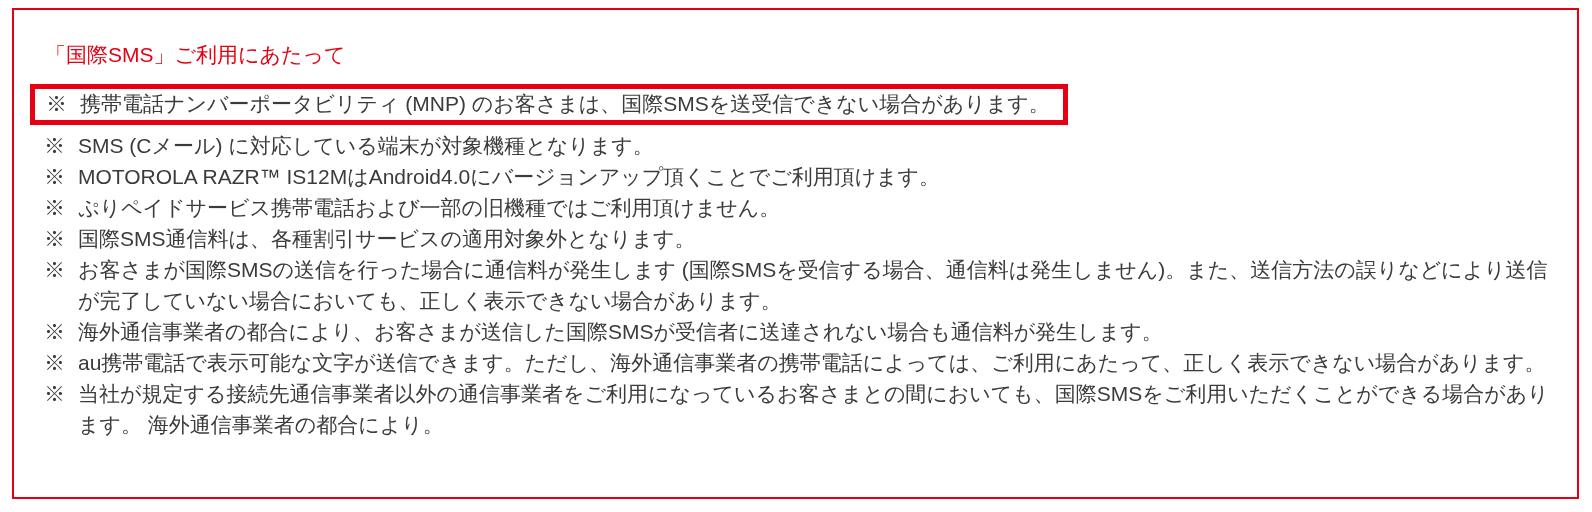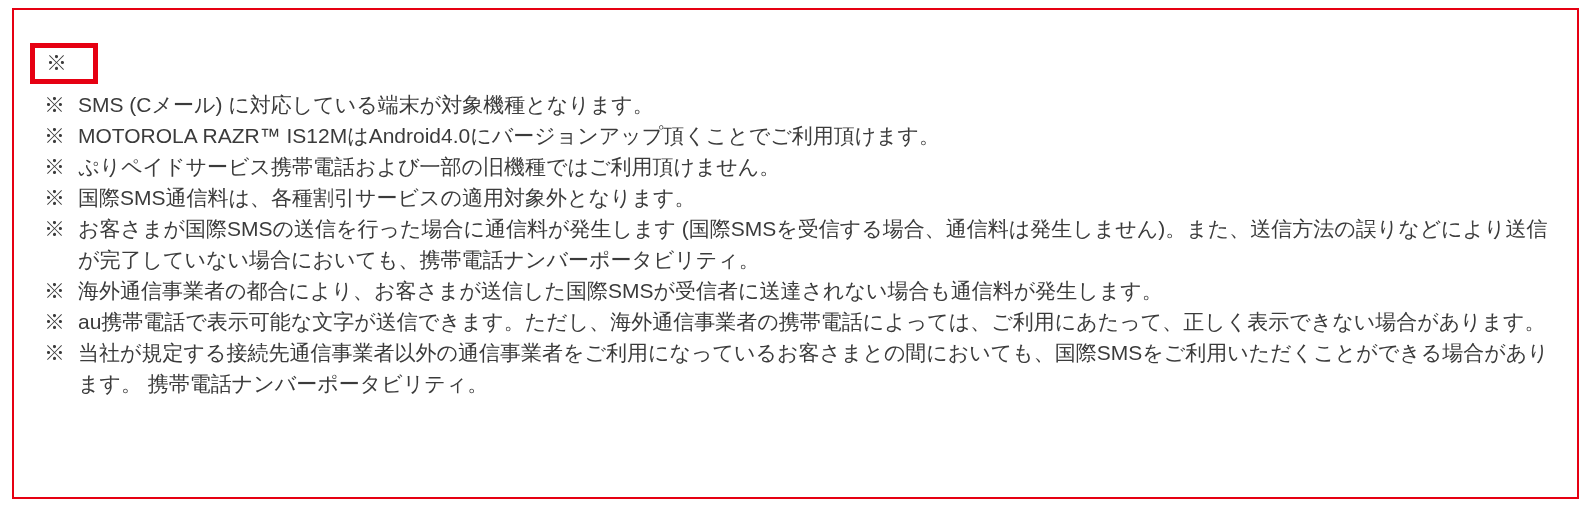--- a/index.html
+++ b/index.html
@@ -60,23 +60,25 @@
   ul.notes .note-row {
     padding-left: 14px;
     line-height: 31px;
   }
   .highlight .marker { flex-basis: 34px; }
 </style>
 </head>
 <body>
 
 <div class="frame">
+  <h2 class="title">「国際SMS」ご利用にあたって</h2>
 
   <div class="highlight note-row">
     <span class="marker">※</span>
+    <span class="note-text">携帯電話ナンバーポータビリティ (MNP) のお客さまは、国際SMSを送受信できない場合があります。</span>
   </div>
 
   <ul class="notes">
 
       <li class="note-row">
         <span class="marker">※</span>
         <span class="note-text">SMS (Cメール) に対応している端末が対象機種となります。</span>
       </li>
 
       <li class="note-row">
@@ -89,31 +91,31 @@
         <span class="note-text">ぷりペイドサービス携帯電話および一部の旧機種ではご利用頂けません。</span>
       </li>
 
       <li class="note-row">
         <span class="marker">※</span>
         <span class="note-text">国際SMS通信料は、各種割引サービスの適用対象外となります。</span>
       </li>
 
       <li class="note-row">
         <span class="marker">※</span>
-        <span class="note-text">お客さまが国際SMSの送信を行った場合に通信料が発生します (国際SMSを受信する場合、通信料は発生しません)。また、送信方法の誤りなどにより送信が完了していない場合においても、携帯電話ナンバーポータビリティ。</span>
+        <span class="note-text">お客さまが国際SMSの送信を行った場合に通信料が発生します (国際SMSを受信する場合、通信料は発生しません)。また、送信方法の誤りなどにより送信が完了していない場合においても、正しく表示できない場合があります。</span>
       </li>
 
       <li class="note-row">
         <span class="marker">※</span>
         <span class="note-text">海外通信事業者の都合により、お客さまが送信した国際SMSが受信者に送達されない場合も通信料が発生します。</span>
       </li>
 
       <li class="note-row">
         <span class="marker">※</span>
         <span class="note-text">au携帯電話で表示可能な文字が送信できます。ただし、海外通信事業者の携帯電話によっては、ご利用にあたって、正しく表示できない場合があります。</span>
       </li>
 
       <li class="note-row">
         <span class="marker">※</span>
-        <span class="note-text">当社が規定する接続先通信事業者以外の通信事業者をご利用になっているお客さまとの間においても、国際SMSをご利用いただくことができる場合があります。 携帯電話ナンバーポータビリティ。</span>
+        <span class="note-text">当社が規定する接続先通信事業者以外の通信事業者をご利用になっているお客さまとの間においても、国際SMSをご利用いただくことができる場合があります。 海外通信事業者の都合により。</span>
       </li>
     </ul>
 </div>
 
 </body></html>

